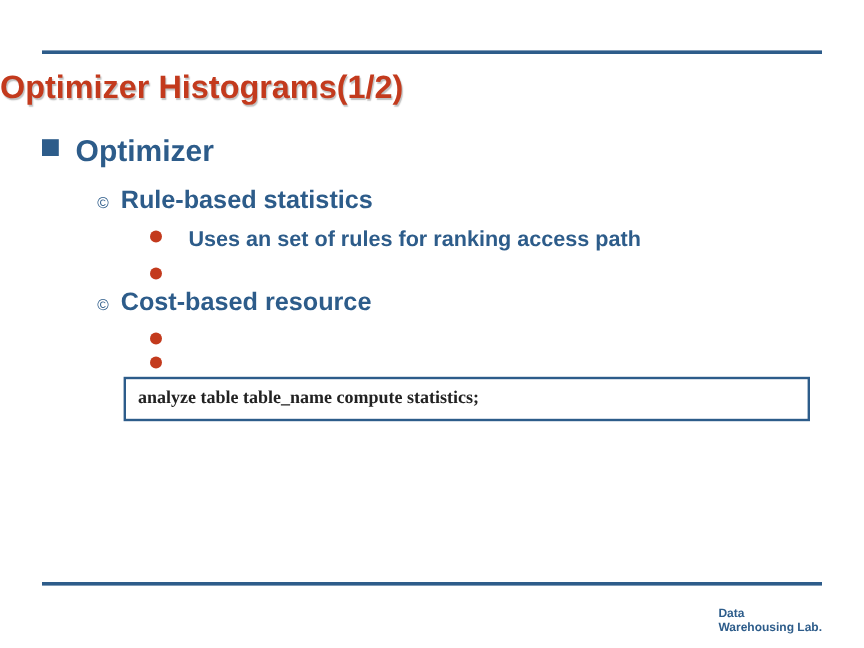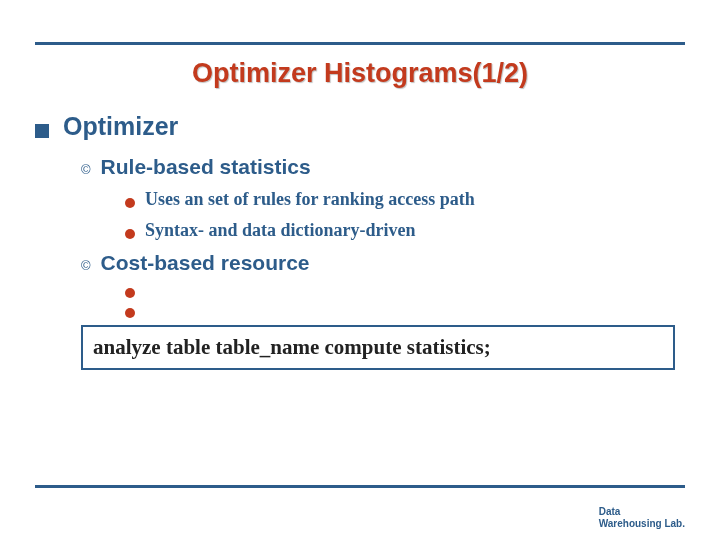--- a/index.html
+++ b/index.html
@@ -17,35 +17,35 @@
     left: 35px;
     right: 35px;
     height: 3px;
     background: #2d5c8a;
   }
   .title {
     position: absolute;
     top: 58px;
     left: 0;
     right: 0;
-    text-align: center;
+    text-align: left;
     font-size: 27px;
     font-weight: bold;
     color: #c33a1d;
     text-shadow: 1px 1px 1px rgba(0,0,0,0.25);
   }
   .content {
     position: absolute;
     top: 112px;
     left: 35px;
     right: 35px;
   }
   .lvl1 {
     display: flex;
-    align-items: center;
+    align-items: flex-start;
     gap: 14px;
     margin-bottom: 14px;
   }
   .lvl1 .bullet1 {
     width: 14px;
     height: 14px;
     background: #2d5c8a;
     flex: 0 0 14px;
     position: relative;
     top: 4px;
@@ -69,48 +69,47 @@
     position: relative;
     top: 0px;
   }
   .lvl2 .txt {
     font-size: 21px;
     font-weight: bold;
     color: #2d5c8a;
   }
   .lvl3 {
     display: flex;
-    align-items: center;
-    gap: 10px;
+    align-items: flex-start;
+    gap: 22px;
     margin-left: 90px;
     margin-bottom: 10px;
-    font-family: Liberation Serif, serif;
   }
   .lvl3 .bullet3 {
     width: 10px;
     height: 10px;
     background: #c33a1d;
     border-radius: 50%;
     flex: 0 0 10px;
     position: relative;
     top: 3px;
   }
   .lvl3 .txt {
     font-size: 18px;
     font-weight: bold;
     color: #2d5c8a;
   }
   .code-box {
     margin-top: 10px;
-    margin-left: 46px;
+    margin-left: 68px;
     margin-right: 10px;
     border: 2px solid #2d5c8a;
     padding: 8px 10px;
     font-family: "Times New Roman", Times, serif;
-    font-size: 21px;
+    font-size: 15px;
     font-weight: bold;
     color: #222;
     background: #fff;
   }
   .footer-rule {
     position: absolute;
     bottom: 52px;
     left: 35px;
     right: 35px;
     height: 3px;
@@ -146,21 +145,20 @@
     <span class="txt">Rule-based statistics</span>
   </div>
 
   <div class="lvl3">
     <span class="bullet3"></span>
     <span class="txt">Uses an set of rules for ranking access path</span>
   </div>
 
   <div class="lvl3">
     <span class="bullet3"></span>
-    <span class="txt">Syntax- and data dictionary-driven</span>
   </div>
 
   <div class="lvl2">
     <span class="bullet2">©</span>
     <span class="txt">Cost-based resource</span>
   </div>
 
   <div class="lvl3">
     <span class="bullet3"></span>
   </div>

